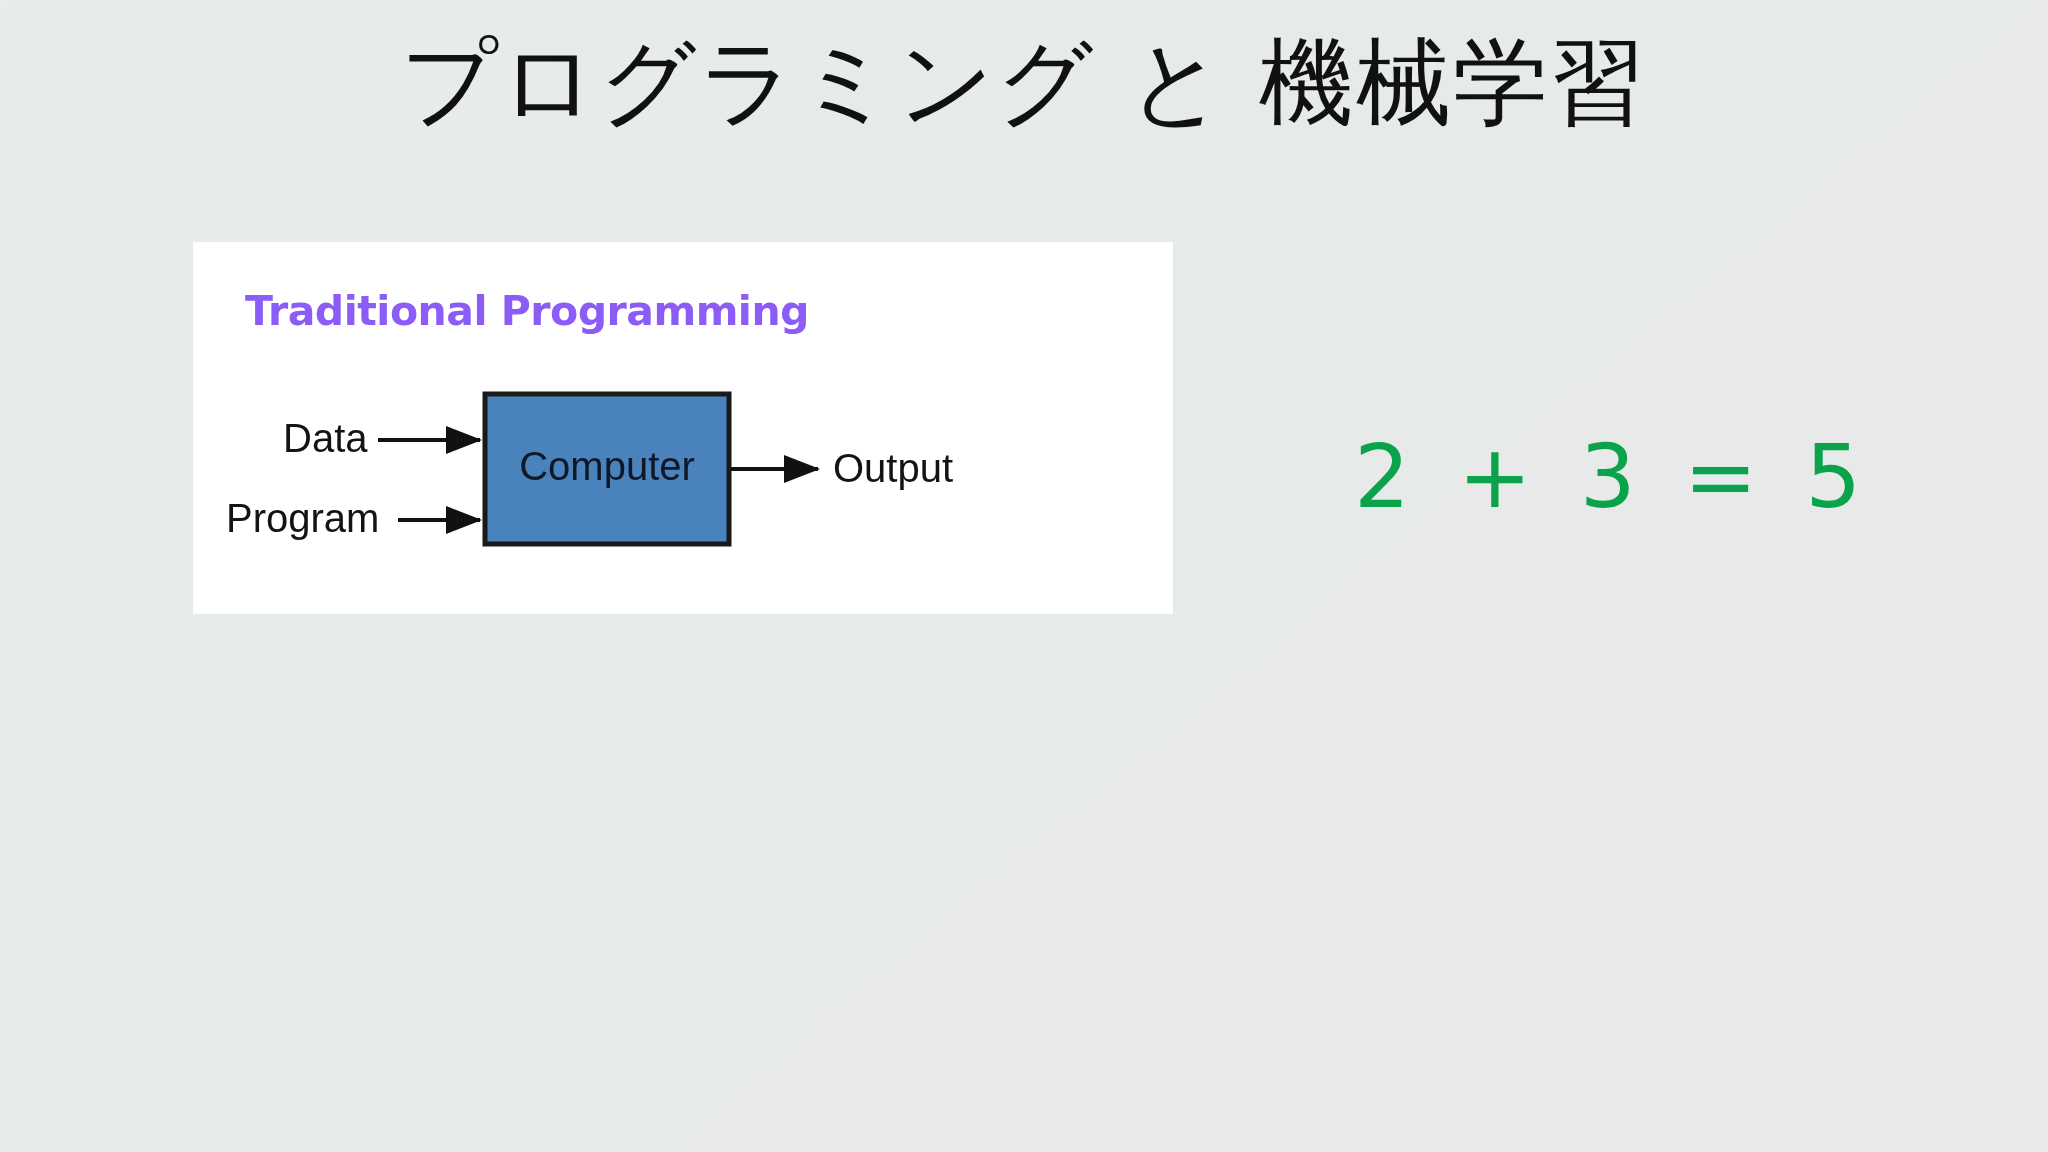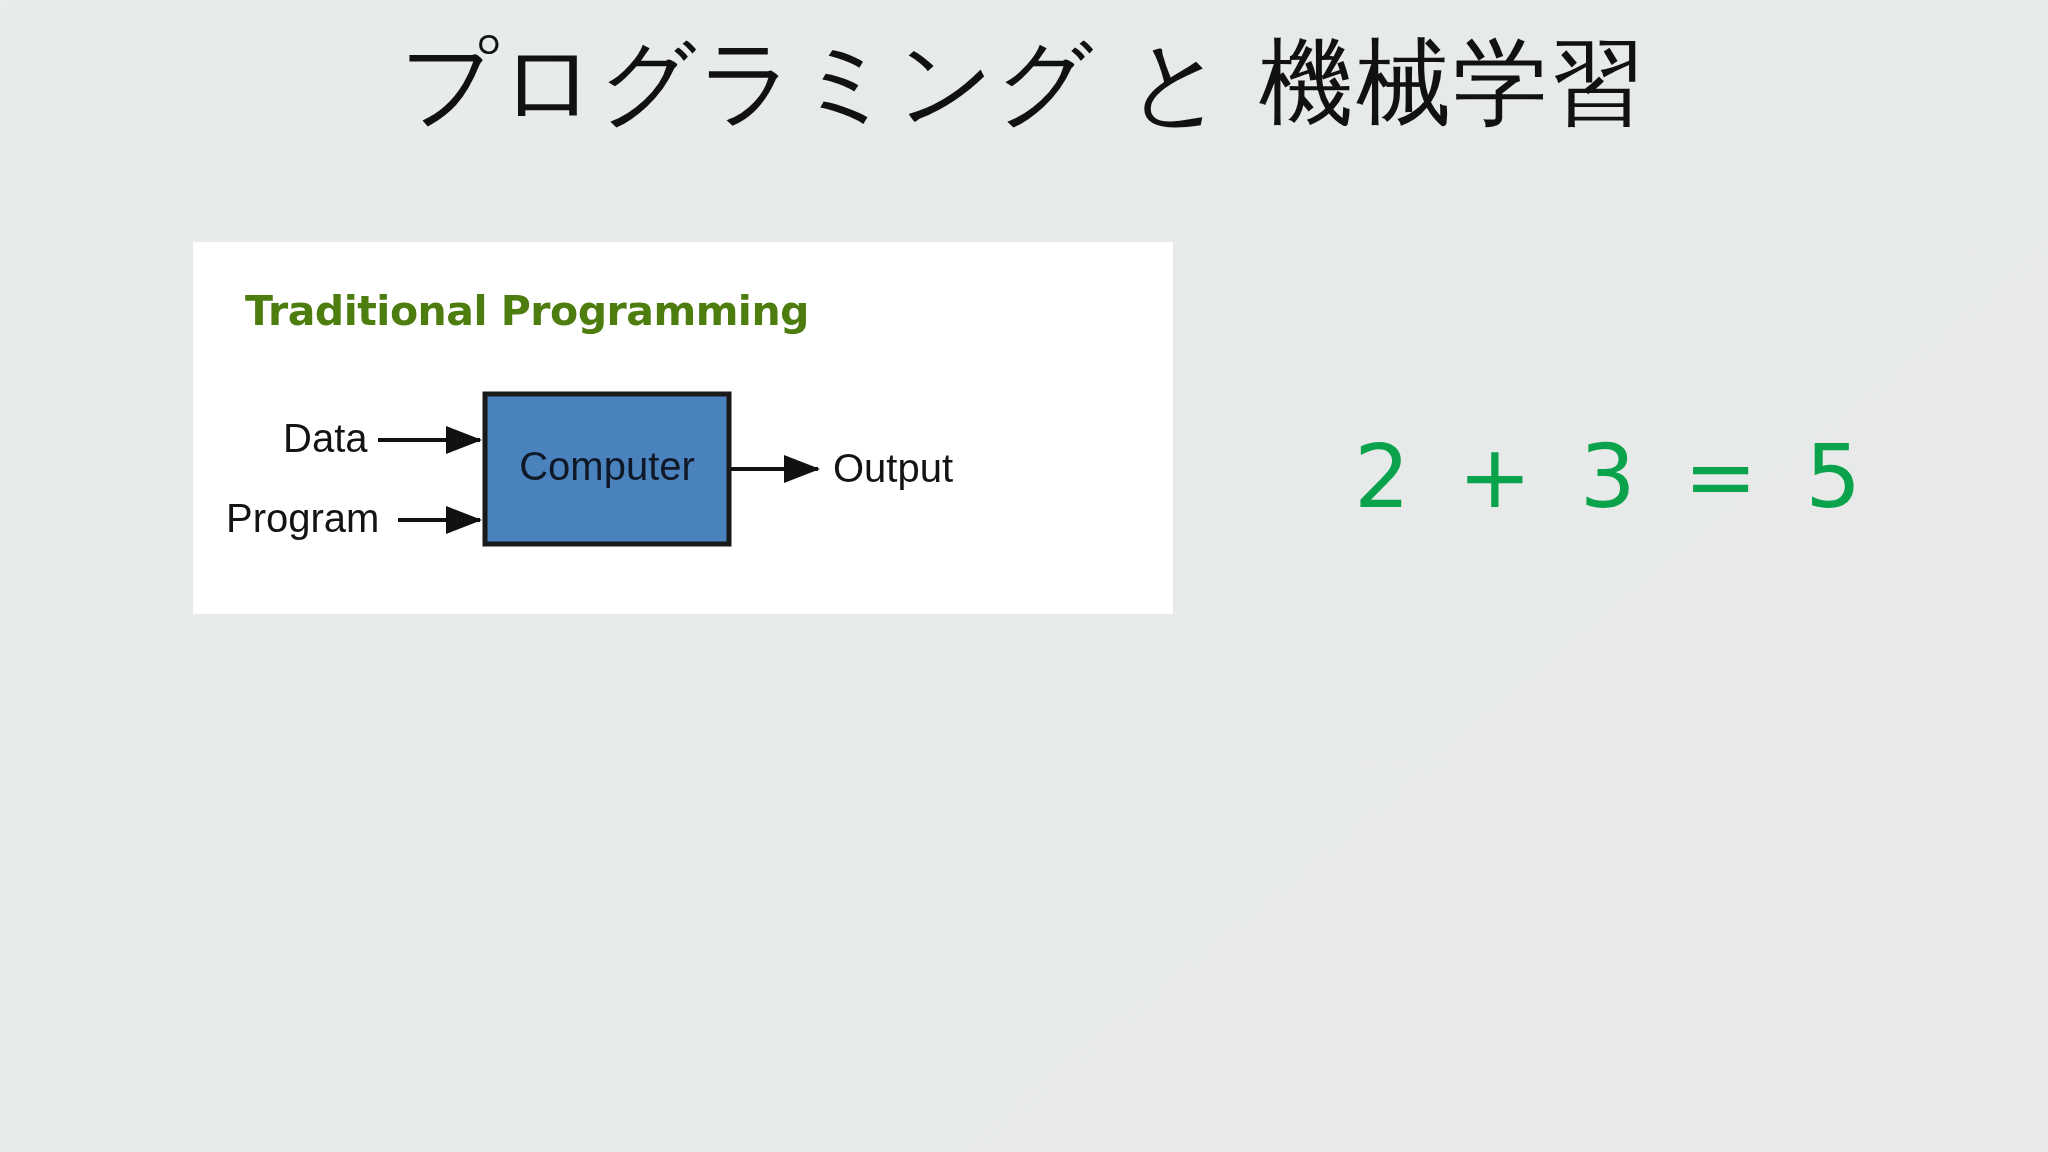--- a/index.html
+++ b/index.html
@@ -100,21 +100,21 @@
 </style>
 </head>
 <body>
 
 <div class="slide" style="background-color: rgb(231, 234, 233);">
 
   <div class="slide-title">プログラミング と 機械学習</div>
 
   <div class="image-card">
 
-    <div class="diagram-heading" style="color: #4d7c0f;">Traditional Programming</div>
+    <div class="diagram-heading" style="color: #8b5cf6;">Traditional Programming</div>
 
     <svg class="diagram-svg" viewBox="0 0 980 372">
       <defs>
         <marker id="arrowhead" markerWidth="9" markerHeight="7" refX="8.5" refY="3.5" orient="auto" markerUnits="strokeWidth">
           <polygon points="0 0, 9 3.5, 0 7" fill="#111111"></polygon>
         </marker>
       </defs>
 
       <text class="diag-label" x="90" y="210">Data</text>
 

